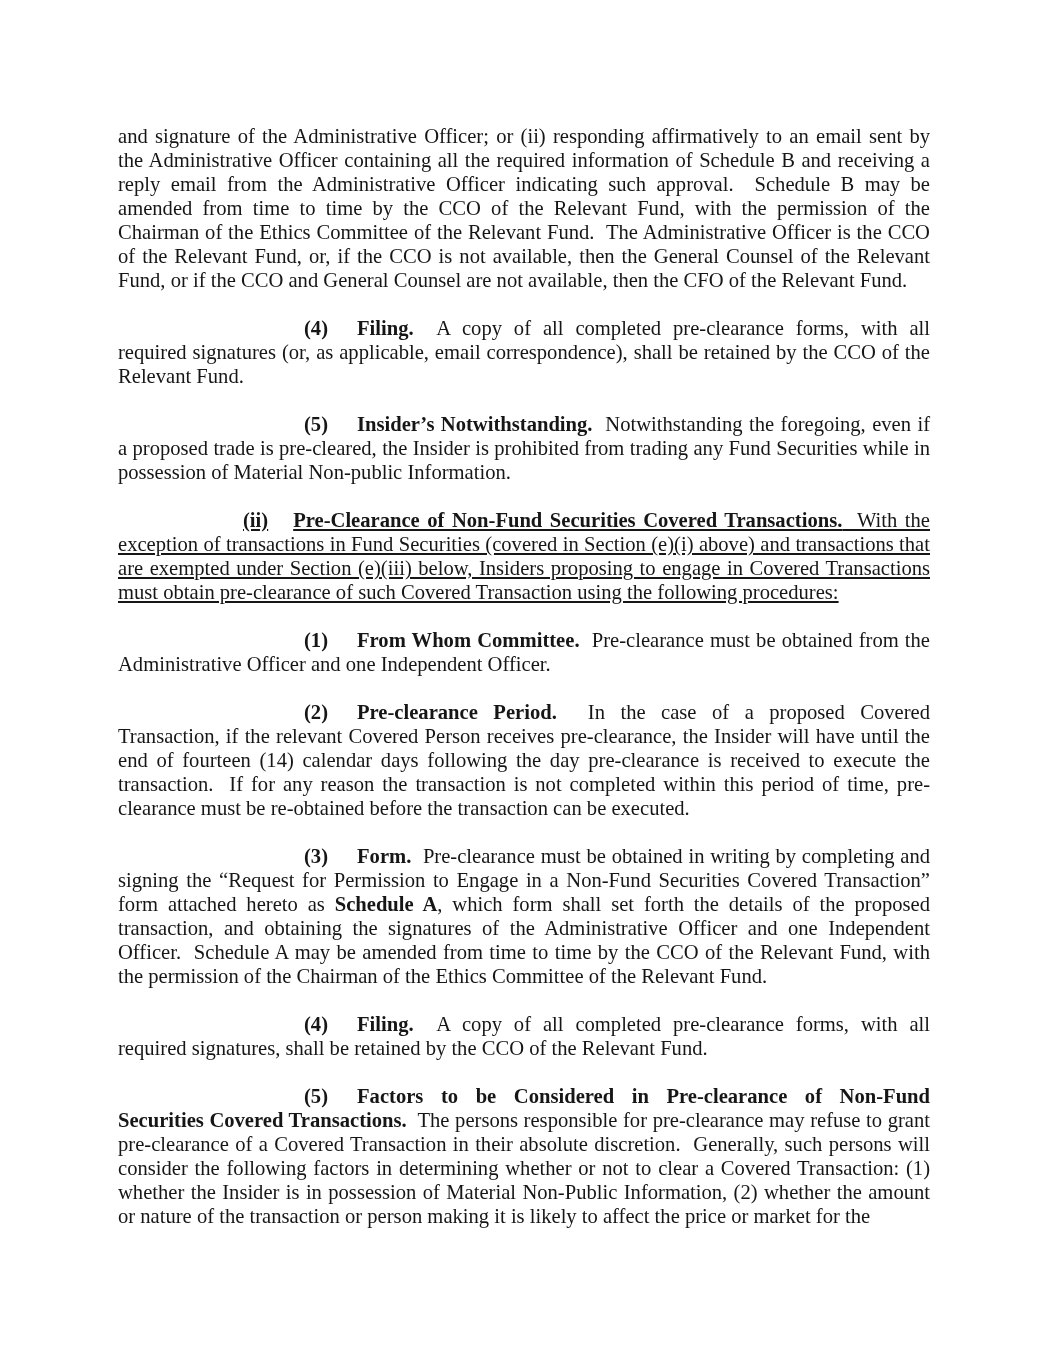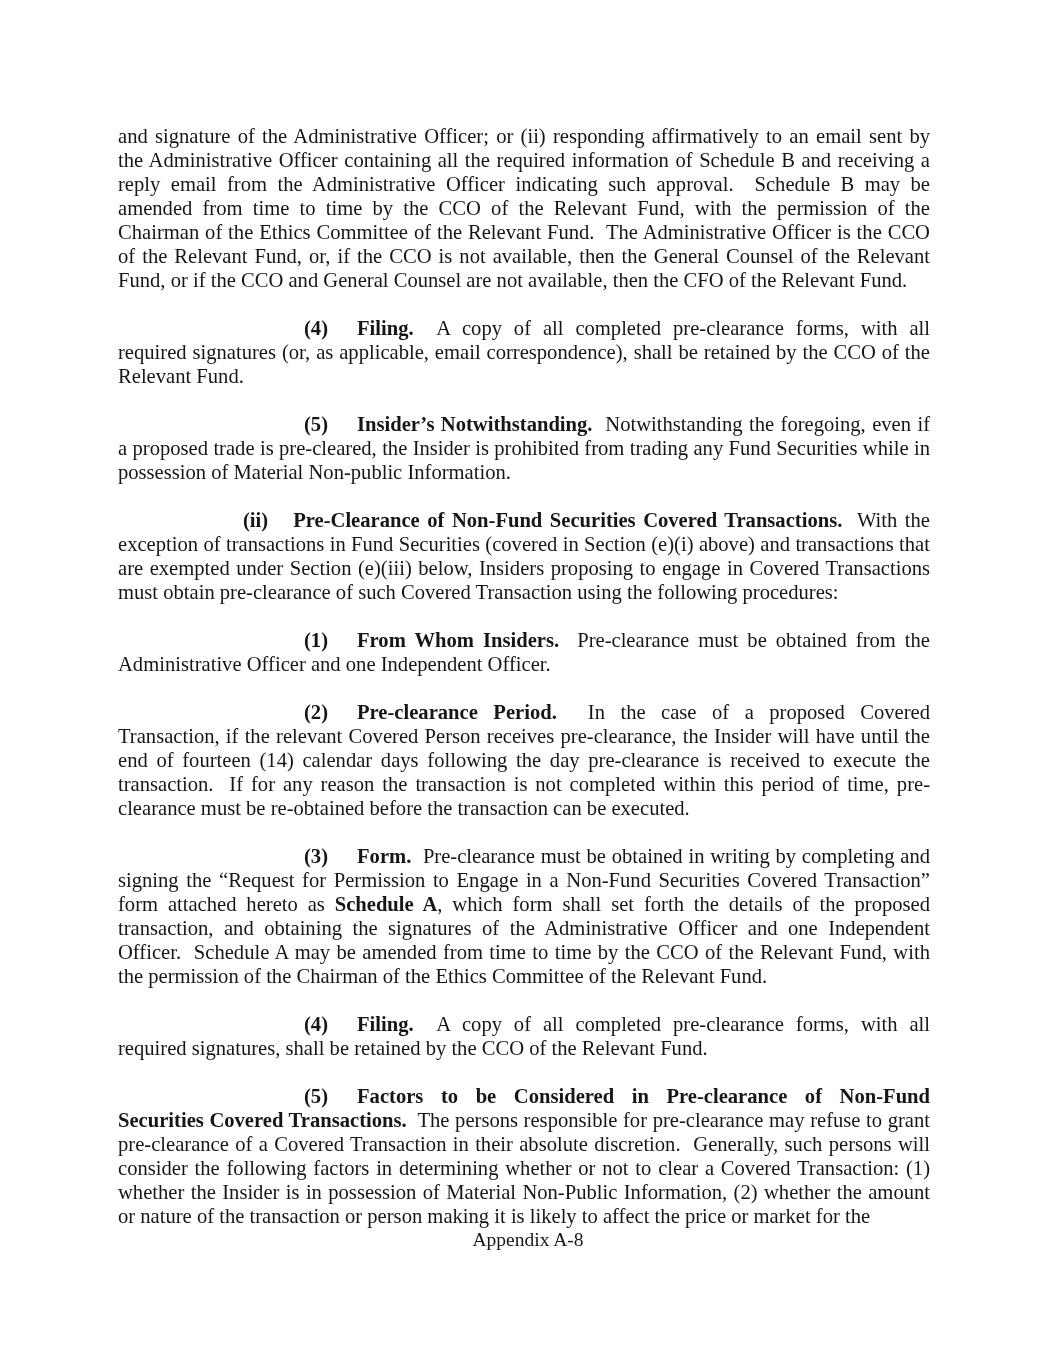--- a/index.html
+++ b/index.html
@@ -26,21 +26,21 @@
   .para {
     font-size: 20.6px;
     line-height: 24px;
     text-align: justify;
     margin: 0 8px 24px 0;
   }
   .para:last-of-type {
     margin-bottom: 0;
   }
   .para.item    { text-indent: 186px; }
-  .para.section { text-indent: 125px; }
+  .para.section { text-indent: 125px; text-decoration: underline; }
   .para.body    { text-indent: 0; }
   .b  { font-weight: bold; }
   .i  { }
   .tab {
     display: inline-block;
     text-indent: 0;
   }
   .tab-item    { width: 29px; }
   .tab-section { width: 25px; }
   .footer {
@@ -53,21 +53,20 @@
 </head>
 <body>
 
 <div class="page">
   <div class="content">
     <div>
         <p class="para body"><span class="">and signature of the Administrative Officer; or (ii) responding affirmatively to an email sent by the Administrative Officer containing all the required information of Schedule B and receiving a reply email from the Administrative Officer indicating such approval.&nbsp; Schedule B may be amended from time to time by the CCO of the Relevant Fund, with the permission of the Chairman of the Ethics Committee of the Relevant Fund.&nbsp; The Administrative Officer is the CCO of the Relevant Fund, or, if the CCO is not available, then the General Counsel of the Relevant Fund, or if the CCO and General Counsel are not available, then the CFO of the Relevant Fund.</span></p>
         <p class="para item"><span class="b ">(4)</span><span class="tab tab-item"></span><span class="b ">Filing.</span><span class="">&nbsp; A copy of all completed pre-clearance forms, with all required signatures (or, as applicable, email correspondence), shall be retained by the CCO of the Relevant Fund.</span></p>
         <p class="para item"><span class="b ">(5)</span><span class="tab tab-item"></span><span class="b ">Insider’s Notwithstanding.</span><span class="">&nbsp; Notwithstanding the foregoing, even if a proposed trade is pre-cleared, the Insider is prohibited from trading any Fund Securities while in possession of Material Non-public Information.</span></p>
         <p class="para section"><span class="b ">(ii)</span><span class="tab tab-section"></span><span class="b ">Pre-Clearance of Non-Fund Securities Covered Transactions.</span><span class="">&nbsp; With the exception of transactions in Fund Securities (covered in Section (e)(i) above) and transactions that are exempted under Section (e)(iii) below, Insiders proposing to engage in Covered Transactions must obtain pre-clearance of such Covered Transaction using the following procedures:</span></p>
-        <p class="para item"><span class="b ">(1)</span><span class="tab tab-item"></span><span class="b ">From Whom Insiders.</span><span class="">&nbsp; Pre-clearance must be obtained from the Administrative Officer and one Independent Officer.</span></p>
+        <p class="para item"><span class="b ">(1)</span><span class="tab tab-item"></span><span class="b ">From Whom Committee.</span><span class="">&nbsp; Pre-clearance must be obtained from the Administrative Officer and one Independent Officer.</span></p>
         <p class="para item"><span class="b ">(2)</span><span class="tab tab-item"></span><span class="b ">Pre-clearance Period.</span><span class="">&nbsp; In the case of a proposed Covered Transaction, if the relevant Covered Person receives pre-clearance, the Insider will have until the end of fourteen (14) calendar days following the day pre-clearance is received to execute the transaction.&nbsp; If for any reason the transaction is not completed within this period of time, pre-clearance must be re-obtained before the transaction can be executed.</span></p>
         <p class="para item"><span class="b ">(3)</span><span class="tab tab-item"></span><span class="b ">Form.</span><span class="">&nbsp; Pre-clearance must be obtained in writing by completing and signing the “Request for Permission to Engage in a Non-Fund Securities Covered Transaction” form attached hereto as </span><span class="b i">Schedule A</span><span class="">, which form shall set forth the details of the proposed transaction, and obtaining the signatures of the Administrative Officer and one Independent Officer.&nbsp; Schedule A may be amended from time to time by the CCO of the Relevant Fund, with the permission of the Chairman of the Ethics Committee of the Relevant Fund.</span></p>
         <p class="para item"><span class="b ">(4)</span><span class="tab tab-item"></span><span class="b ">Filing.</span><span class="">&nbsp; A copy of all completed pre-clearance forms, with all required signatures, shall be retained by the CCO of the Relevant Fund.</span></p>
         <p class="para item"><span class="b ">(5)</span><span class="tab tab-item"></span><span class="b ">Factors to be Considered in Pre-clearance of Non-Fund Securities Covered Transactions.</span><span class="">&nbsp; The persons responsible for pre-clearance may refuse to grant pre-clearance of a Covered Transaction in their absolute discretion.&nbsp; Generally, such persons will consider the following factors in determining whether or not to clear a Covered Transaction: (1) whether the Insider is in possession of Material Non-Public Information, (2) whether the amount or nature of the transaction or person making it is likely to affect the price or market for the</span></p>
       </div>
-    <p class="footer">Appendix A-8</p>
   </div>
 </div>
 
 </body></html>

